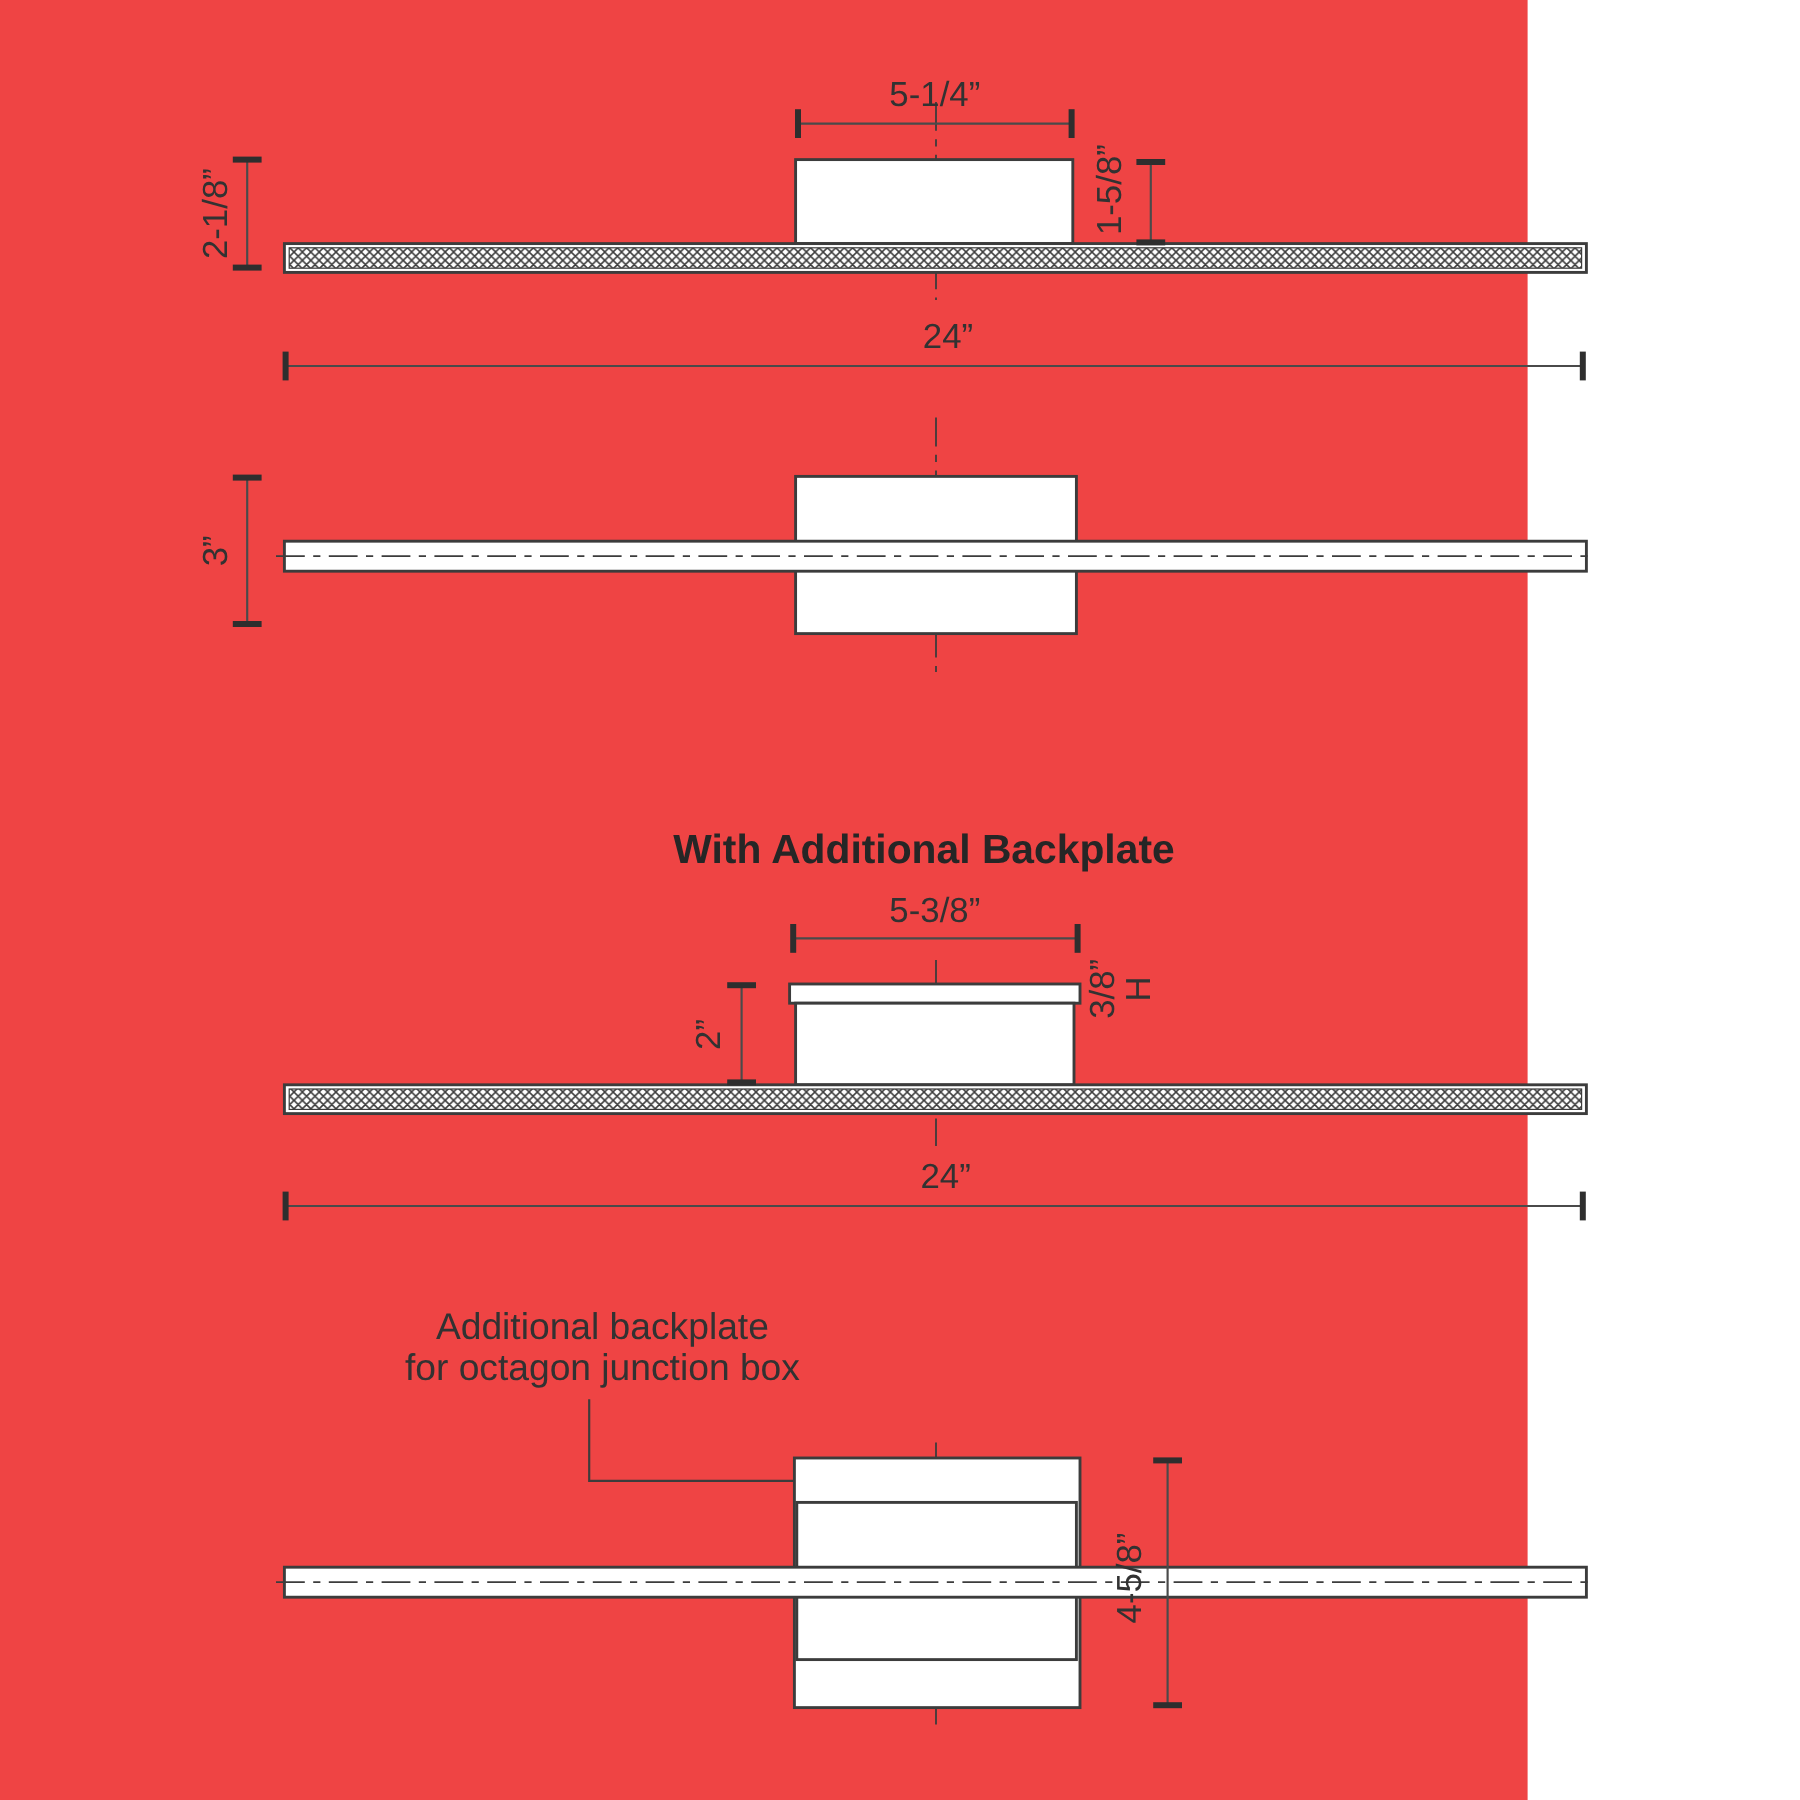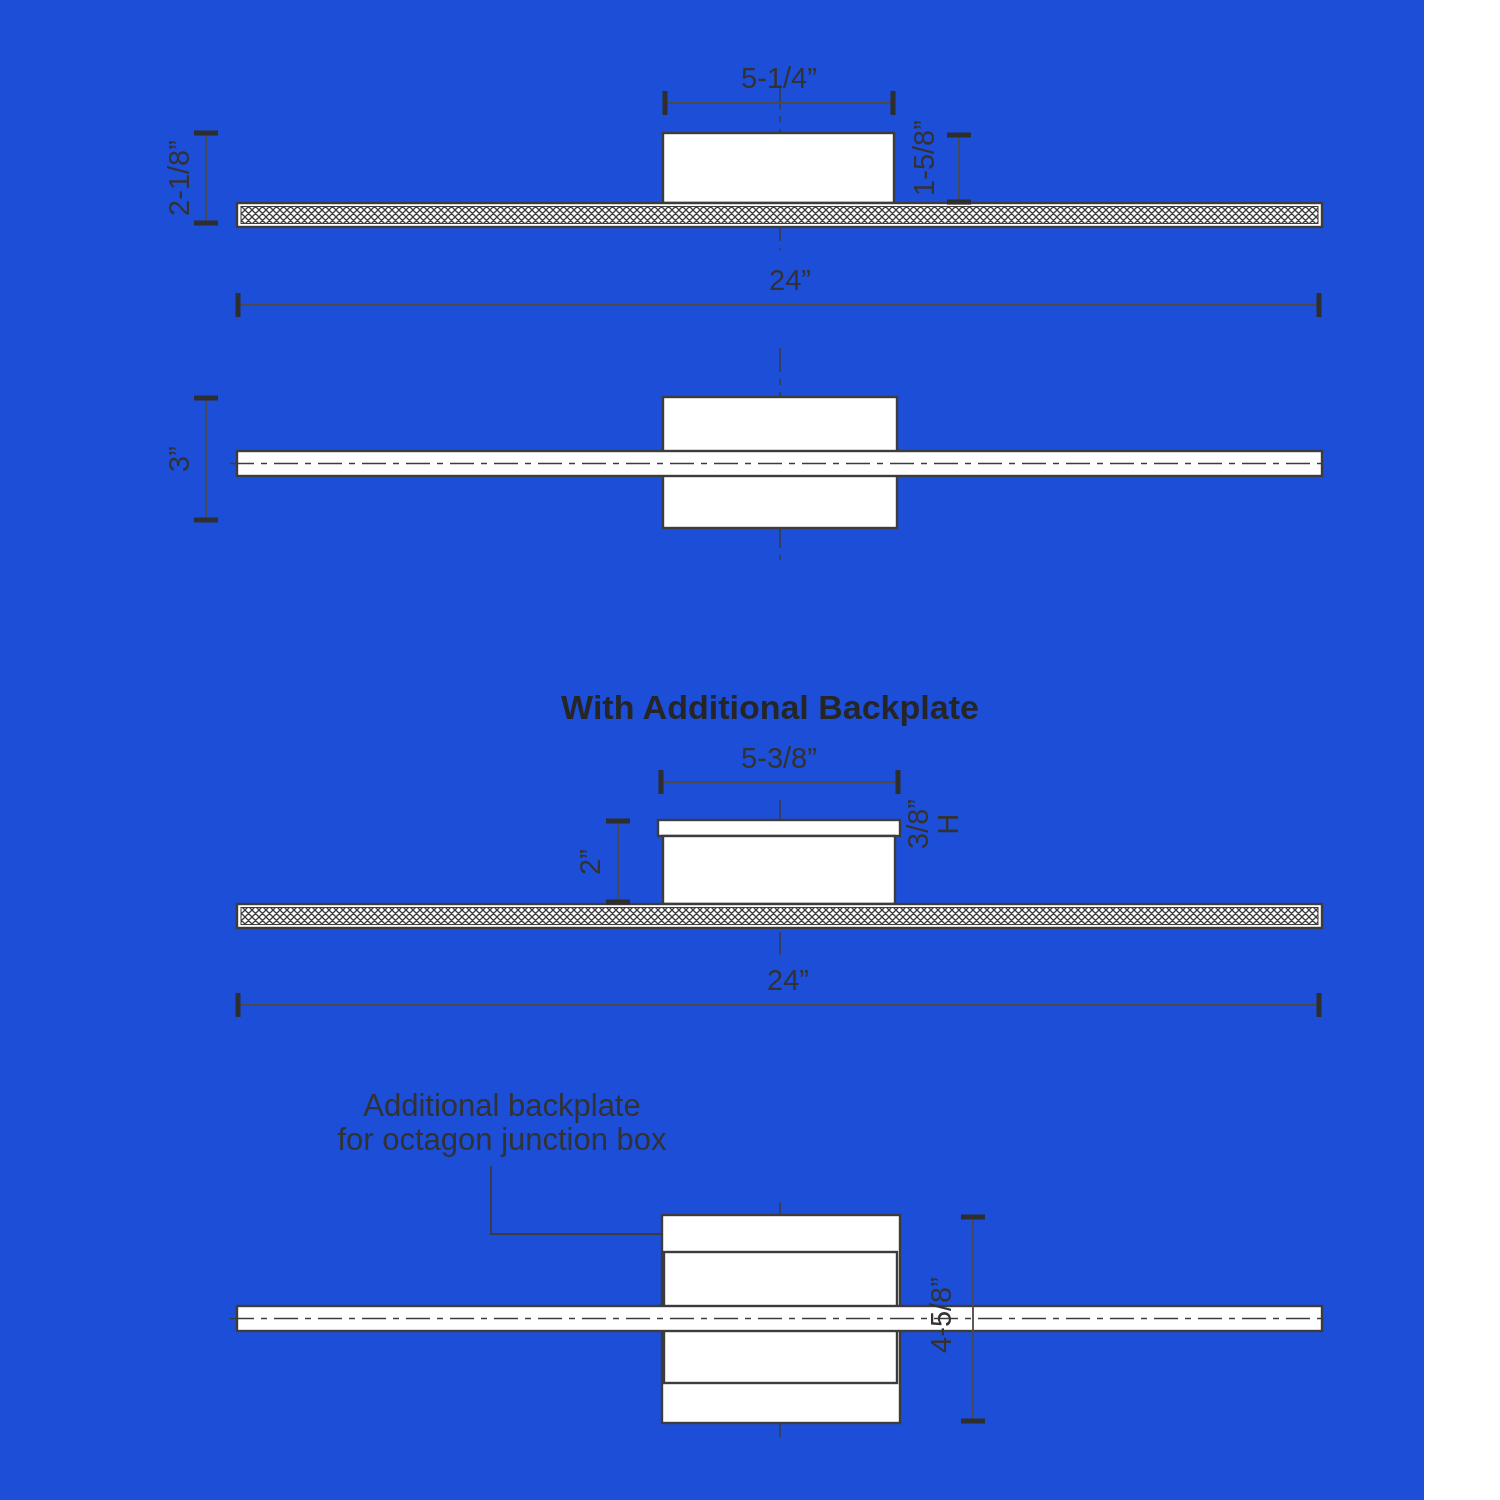--- a/index.html
+++ b/index.html
@@ -2,23 +2,23 @@
 <html><head>
 <meta charset="utf-8">
 <style>
   html, body {
     margin: 0;
     padding: 0;
     background: #ffffff;
   }
   .page {
     position: relative;
-    width: 1424px;
+    width: 1273px;
     height: 1500px;
-    background: #1d4ed8;
+    background: #ef4444;
     font-family: "Liberation Sans", sans-serif;
   }
   svg { display: block; }
 
   
   .obj {
     fill: #ffffff;
     stroke: #3c3c3c;
     stroke-width: 2.4;
   }

